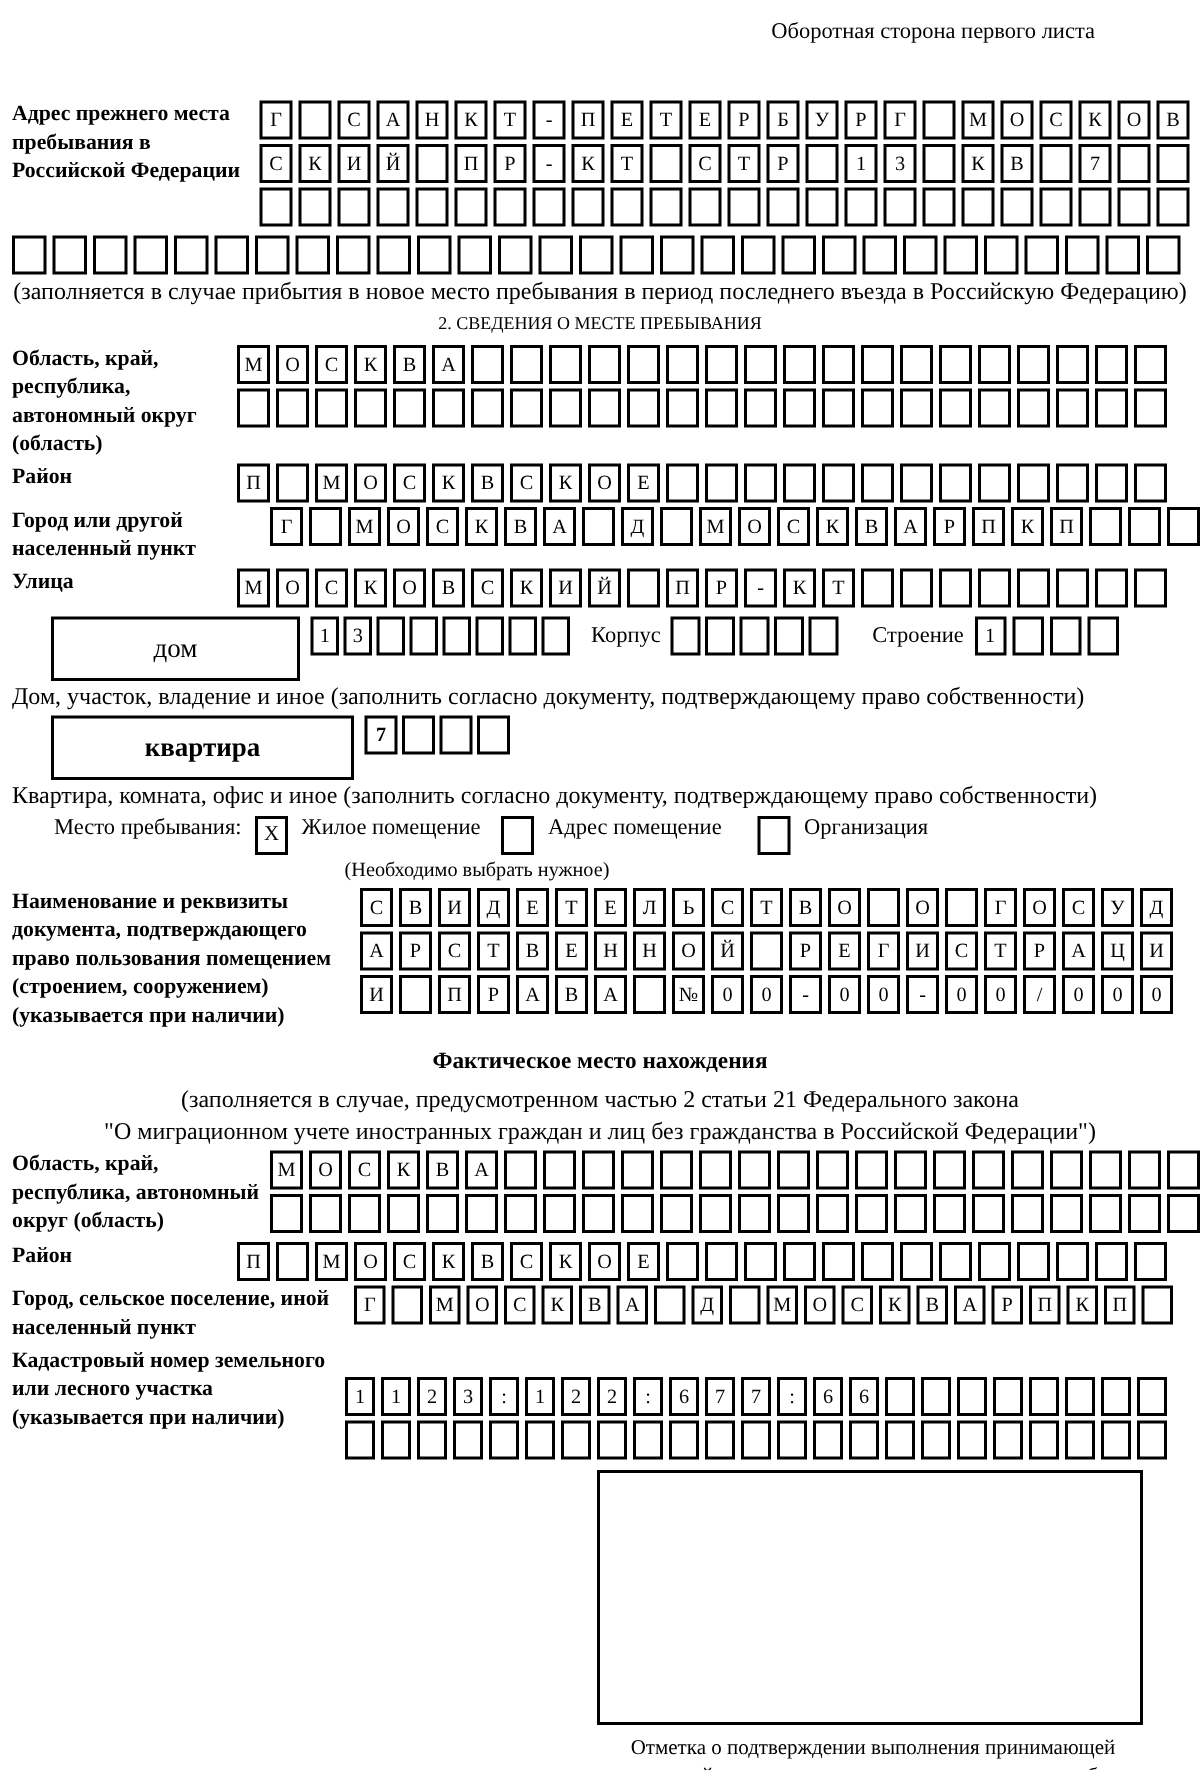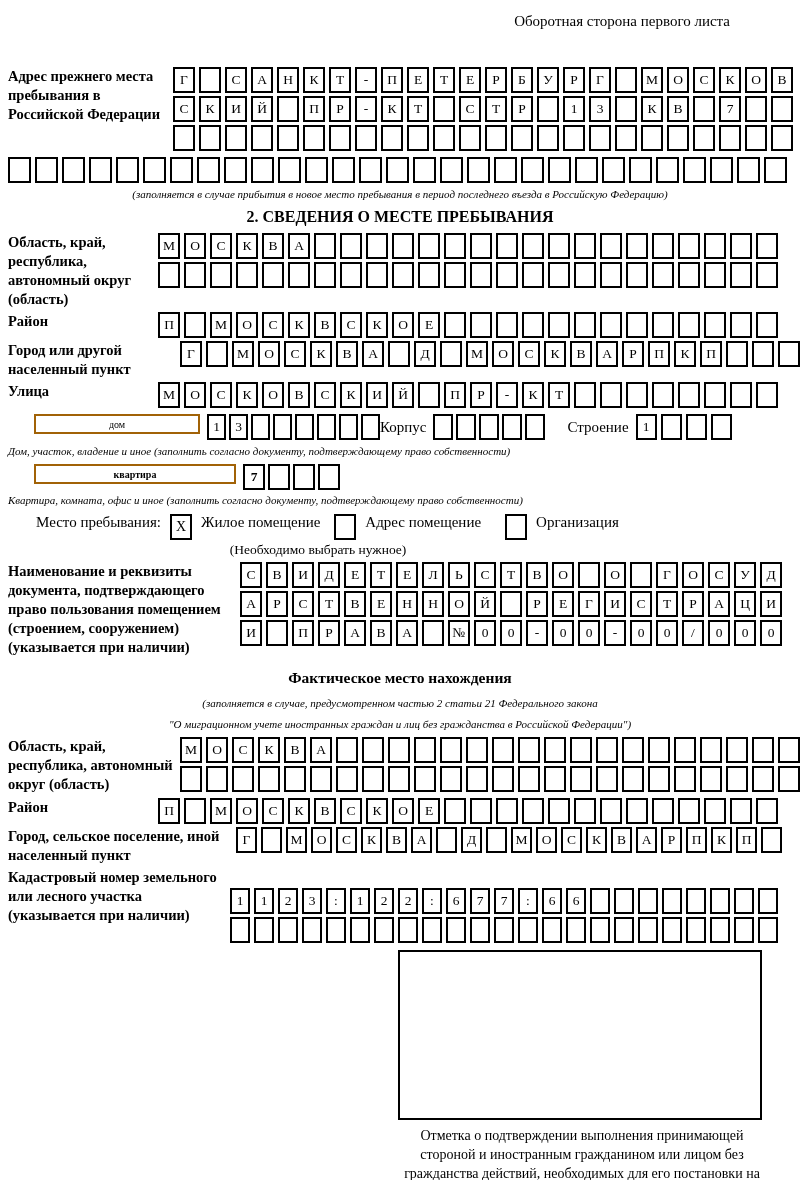--- a/index.html
+++ b/index.html
@@ -33,37 +33,37 @@
     display: flex; align-items: center; justify-content: center;
     font-size: 13.5px; font-family: "Liberation Serif", serif;
   }
   .c23 .cell { width: 23px; }
   .c21 .cell { width: 21px; }
   .c20 .cell { width: 20px; }
   .c19 .cell { width: 19px; }
   .g3 { gap: 3px; }
   .mb3 { margin-bottom: 3px; }
   
-  .note { font-size: 11px; line-height: 17px; margin: 1px 0 4px 0; font-style: italic; }
+  .note { font-size: 16px; line-height: 17px; margin: 1px 0 4px 0; }
   .center { text-align: center; }
   .wfull { width: 100%; }
-  .sect-title { font-size: 16px; font-weight: bold; text-align: center; margin: 5px 0 7px 0; }
+  .sect-title { font-size: 12px; font-weight: normal; text-align: center; margin: 5px 0 7px 0; }
   .sub-title { font-size: 15.5px; font-weight: bold; text-align: center; margin: 12px 0 8px 0; }
   
   .labelbox {
-    border: 2px solid #a16207; height: 20px;
+    border: 2px solid #000000; height: 43px;
     display: flex; align-items: center; justify-content: center;
-    font-size: 10px; flex: 0 0 auto;
+    font-size: 18px; flex: 0 0 auto;
   }
   .lbw166 { width: 166px; margin-right: 7px; }
   .lbw202 { width: 202px; margin-right: 7px; }
   .inlabel { font-size: 15px; line-height: 27px; flex: 0 0 auto; }
   .houserow { margin: 6px 0 2px 26px; }
   .aptrow { margin: 3px 0 2px 26px; font-weight: bold; }
-  .ml14 { margin-right: 7px; }
+  .ml14 { margin-left: 14px; margin-right: 7px; }
   .ml22 { margin-left: 22px; margin-right: 7px; }
   
   .stayrow { align-items: flex-start; margin: 5px 0 1px 28px; }
   .staylabel { font-size: 15px; margin-right: 9px; }
   .checkbox {
     width: 22px; height: 26px; flex: 0 0 auto;
     border: 2px solid #000;
     display: flex; align-items: center; justify-content: center;
     font-size: 14px;
   }

